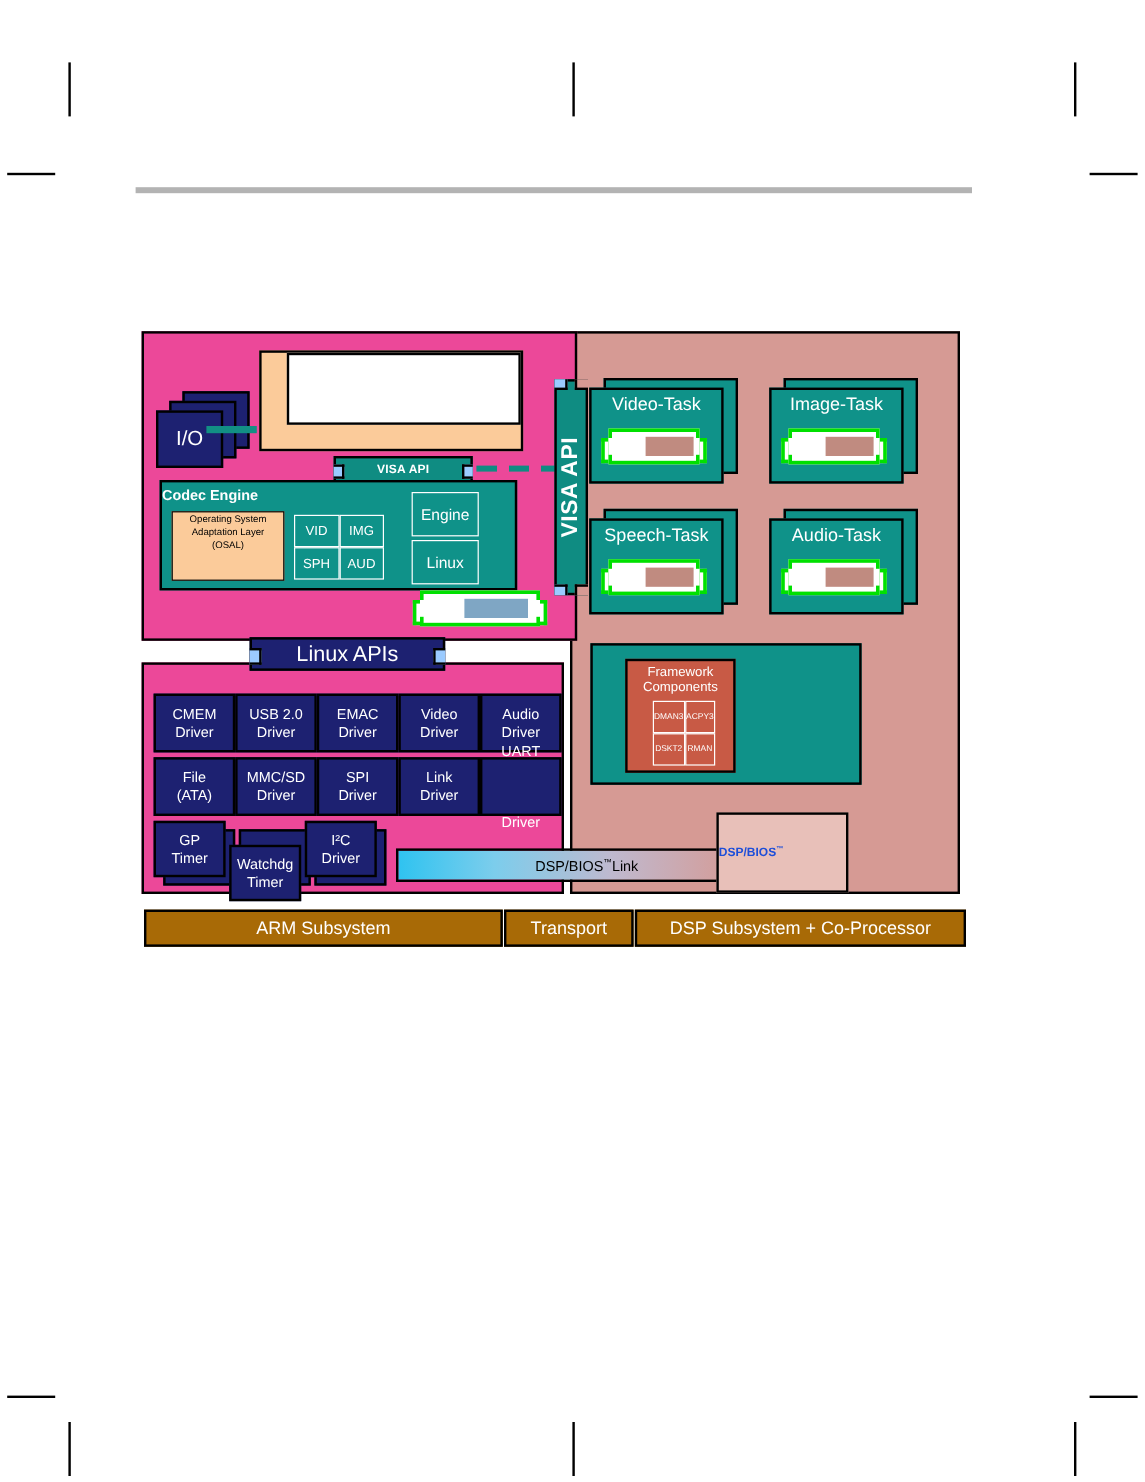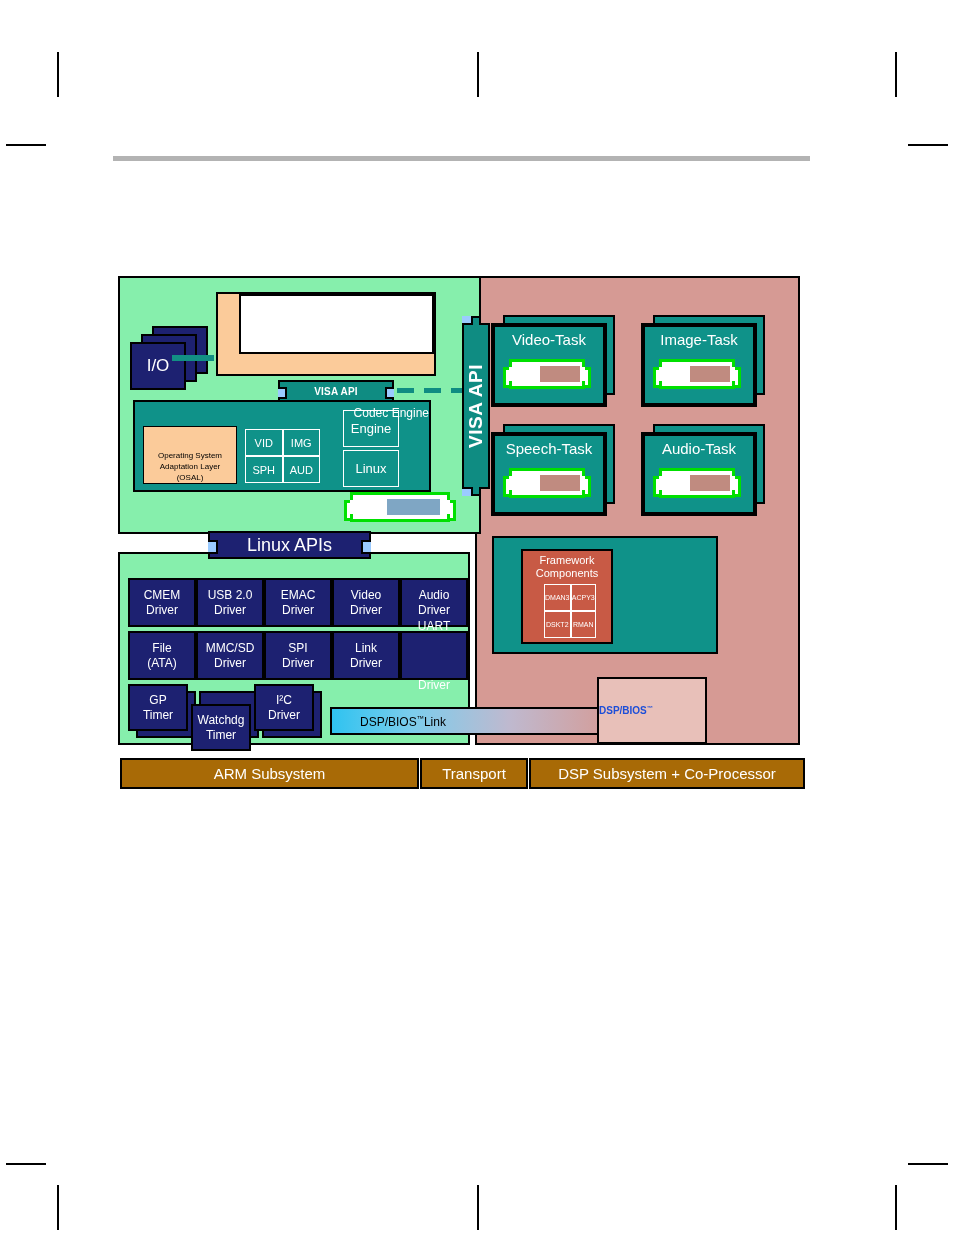--- a/index.html
+++ b/index.html
@@ -23,21 +23,21 @@
   #header-rule {
     left: 113px; top: 156px; width: 697px; height: 5px;
     background: #b3b3b3;
   }
 
   
   #diagram { left: 118px; top: 276px; width: 683px; height: 510px; }
 
   
   .panel-arm {
-    background: #86efac;
+    background: #ec4899;
     border: 2px solid #000;
   }
   #arm-top   { left: 0px;   top: 0px;   width: 363px; height: 258px; }
   #arm-bottom{ left: 0px;   top: 276px; width: 352px; height: 193px; }
 
   
   #dsp-panel {
     left: 357px; top: 0px; width: 325px; height: 469px;
     background: #d69a94;
     border: 2px solid #000;
@@ -120,28 +120,28 @@
   #vn-br { right: -2px; bottom: -2px; border-bottom: none; border-right: none; }
 
   
   #codec-engine {
     left: 13px; top: 122px; width: 298px; height: 92px;
     background: #0f9289;
     border: 2px solid #000;
   }
   #codec-engine-title {
     position: absolute; left: 0; right: 0; top: 4px;
-    text-align: right; color: #ffffff; font-size: 12px;
+    text-align: left; color: #ffffff; font-size: 12px; font-weight: bold;
   }
   #osal-box {
     left: 8px; top: 24px; width: 94px; height: 58px;
     background: #fbcb9a;
     border: 1px solid #000;
     display: flex; flex-direction: column;
-    align-items: center; justify-content: flex-end;
+    align-items: center; justify-content: flex-start;
     color: #000; font-size: 8px; line-height: 11px; text-align: center;
   }
   #vis-grid {
     left: 110px; top: 27px; width: 75px; height: 54px;
     display: grid;
     grid-template-columns: 1fr 1fr;
     grid-template-rows: 1fr 1fr;
   }
   .vis-cell {
     border: 1px solid #ffffff;
@@ -215,21 +215,21 @@
     text-align: center;
   }
   .drv-stack-shadow {
     position: absolute; background: #1d2171; border: 2px solid #000;
   }
 
   
   .task {
     position: absolute;
     background: #0f9289;
-    border: 4px solid #000000;
+    border: 2px solid #000000;
   }
   .task-shadow {
     position: absolute;
     background: #0f9289;
     border: 2px solid #000;
   }
   .task-label {
     position: absolute; left: 0; right: 0; top: 4px;
     text-align: center; color: #ffffff; font-size: 15px;
   }
@@ -268,21 +268,21 @@
     border: 2px solid #000;
     display: flex; align-items: center; 
     color: #1d4ed8; font-size: 10px; font-weight: bold;
     z-index: 7;
   }
   
   #dspbios-link {
     left: 330px; top: 707px; width: 290px; height: 28px;
     border: 2px solid #000;
     background: linear-gradient(to right, #2fc3f0 0%, #7ccdec 28%, #bfb9cf 62%, #d69a94 100%);
-    display: flex; align-items: center; 
+    display: flex; align-items: center; justify-content: center;
     color: #000; font-size: 12px;
     z-index: 6;
     padding-left: 28px;
   }
 
   
   .sysbar {
     position: absolute;
     background: #a86a06;
     border: 2px solid #000;

